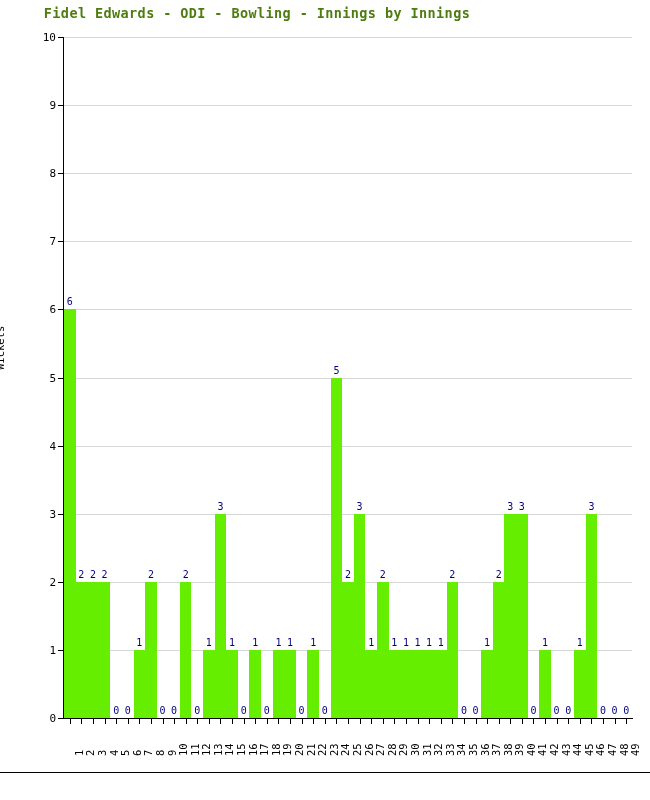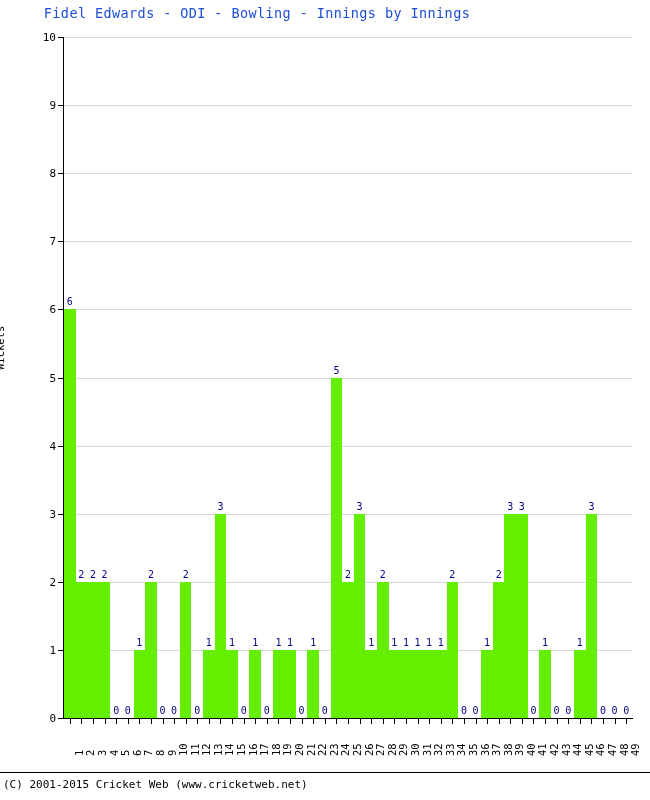--- a/index.html
+++ b/index.html
@@ -6,21 +6,21 @@
   body{
     width:650px;height:800px;background:#ffffff;
     font-family:"DejaVu Sans Mono","Liberation Mono",monospace;
     position:relative;overflow:hidden;
   }
   #chart-root{position:absolute;left:0;top:0;width:650px;height:800px;}
 
   
   .chart-title{
     position:absolute;left:0;top:5px;width:514px;text-align:center;
-    font-size:13.5px;font-weight:normal;color:#1d4ed8;letter-spacing:0.4px;
+    font-size:13.5px;font-weight:bold;color:#4d7c0f;letter-spacing:0.4px;
     white-space:pre;
   }
 
   
   .plot{
     position:absolute;left:64px;top:37px;width:568px;height:681px;
     background:#ffffff;
   }
   .axis-left{
     position:absolute;left:63px;top:37px;width:1px;height:682px;background:#000;
@@ -417,15 +417,14 @@
       <div class="xlab" style="left: 508.245px; top: 30px;">44</div>
       <div class="xlab" style="left: 519.837px; top: 30px;">45</div>
       <div class="xlab" style="left: 531.429px; top: 30px;">46</div>
       <div class="xlab" style="left: 543.02px; top: 30px;">47</div>
       <div class="xlab" style="left: 554.612px; top: 30px;">48</div>
       <div class="xlab" style="left: 566.204px; top: 30px;">49</div>
     </div>
 
 
   <div class="footer-rule"></div>
-  <div class="footer-text">(C) 2001-2015 Cricket Web (www.cricketweb.net)</div>
 
 </div>
 
 </body></html>

